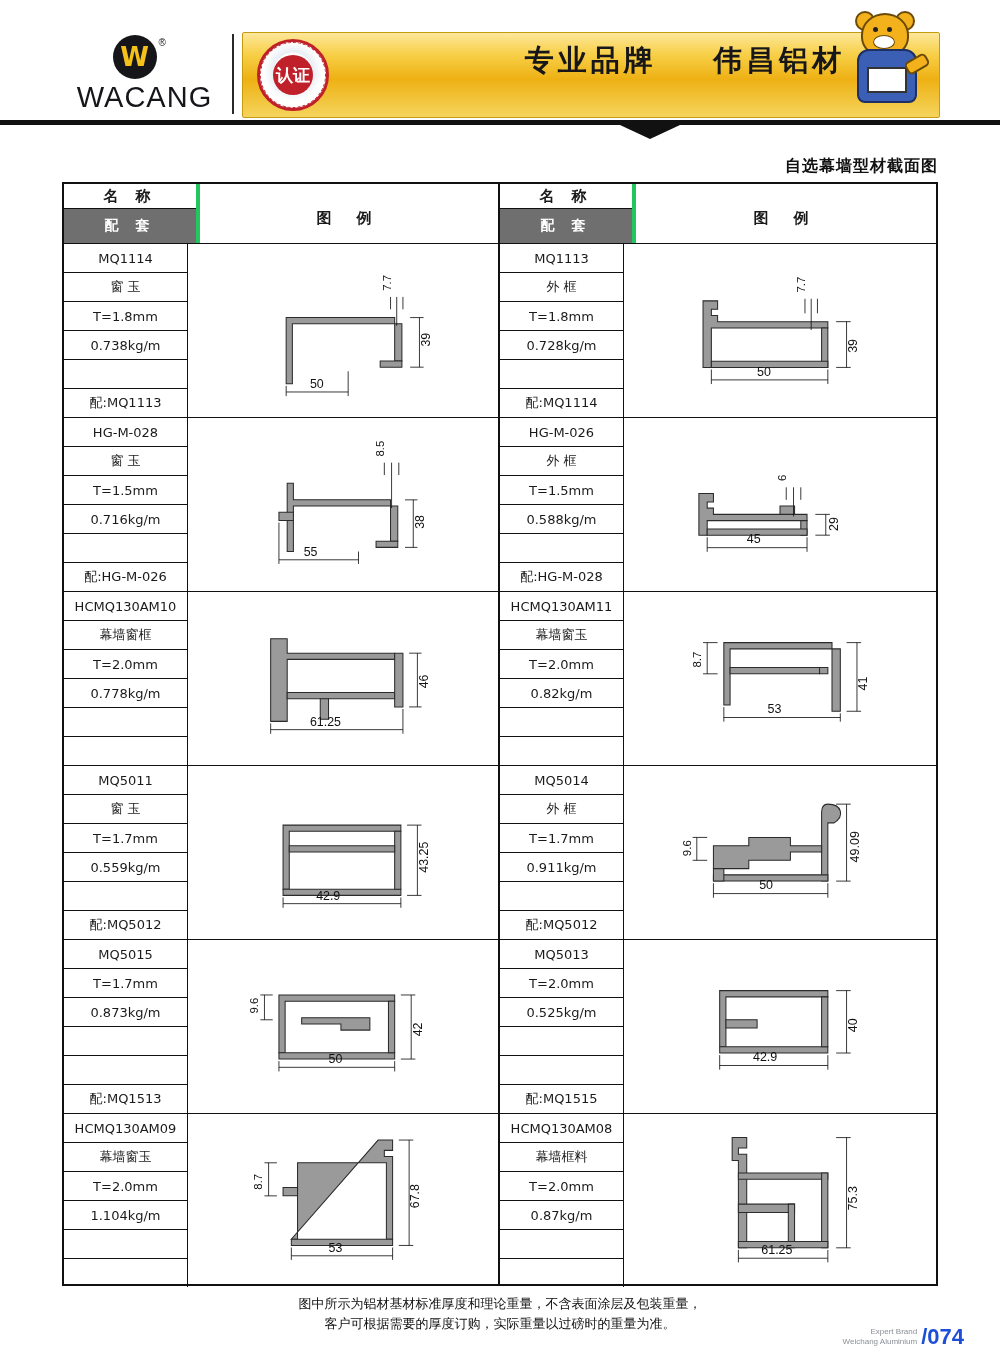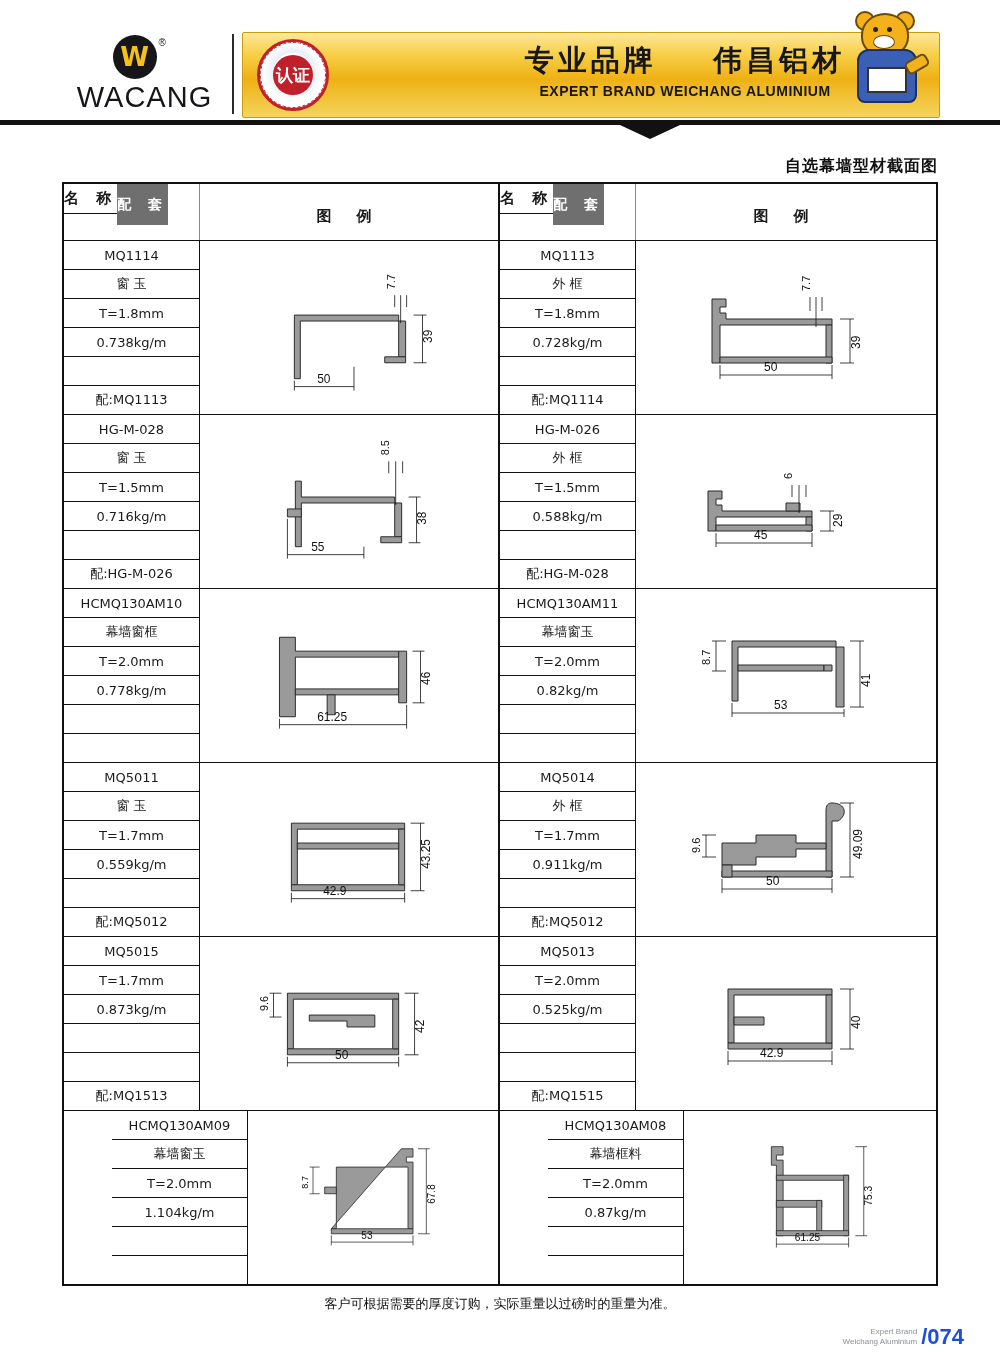--- a/index.html
+++ b/index.html
@@ -119,22 +119,22 @@
     display:flex;
   }
   .col{
     width:50%;box-sizing:border-box;display:flex;flex-direction:column;
   }
   .col.left{border-right:2px solid #111;}
   .hdr-row{
     display:flex;height:60px;box-sizing:border-box;border-bottom:1px solid #111;
   }
   .hdr-left{
-    width:136px;box-sizing:border-box;border-right:1px solid #22c55e;
-    display:flex;
+    width:136px;box-sizing:border-box;border-right:4px solid #22c55e;
+    display:flex;flex-direction:column;
   }
   .hdr-name{
     height:30px;box-sizing:border-box;border-bottom:1px solid #111;
     display:flex;align-items:center;justify-content:center;
     font-size:15px;font-weight:bold;letter-spacing:6px;
     font-family:"DejaVu Sans",sans-serif;
   }
   .hdr-set{
     height:41px;background:#6f6f6f;color:#fff;
     display:flex;align-items:center;justify-content:center;
@@ -143,23 +143,23 @@
   }
   .hdr-fig{
     flex:1;display:flex;align-items:center;justify-content:center;
     font-size:15px;font-weight:bold;letter-spacing:10px;
     font-family:"DejaVu Sans",sans-serif;
     margin-top:9px;
   }
   .prod-row{
     display:flex;flex:1;box-sizing:border-box;border-bottom:1px solid #111;
   }
-  .prod-row:last-child{border-bottom:none;padding-left:48px;}
+  .prod-row:last-child{border-bottom:none;}
   .spec{
-    width:136px;box-sizing:border-box;border-right:1px solid #111;
+    width:124px;box-sizing:border-box;border-right:1px solid #111;
     display:flex;flex-direction:column;
   }
   .spec div{
     flex:1;min-height:28px;
     display:flex;align-items:center;justify-content:center;
     border-bottom:1px solid #111;
     font-size:13px;
     font-family:"DejaVu Sans",sans-serif;
     text-align:center;
   }
@@ -207,21 +207,20 @@
     <div class="banner-seal">
       <div class="seal-ring-text"></div>
       <div class="inner">认证</div>
     </div>
     <div class="banner-main">
       <div class="cn">
         <span>专业品牌</span>
         &nbsp;&nbsp;
         <span>伟昌铝材</span>
       </div>
-      <div class="en">EXPERT BRAND WEICHANG ALUMINIUM</div>
     </div>
     <div class="mascot">
       <div class="ear-l"></div>
         <div class="ear-r"></div>
       <div class="head"></div>
       <div class="eye-l"></div>
         <div class="eye-r"></div>
       <div class="muzzle"></div>
       <div class="body"></div>
       <div class="book"></div>
@@ -659,20 +658,21 @@
           <text x="132" y="134" font-size="12" fill="#111">61.25</text>
           <text x="224" y="92" font-size="12" fill="#111" transform="rotate(-90 224 92)">75.3</text>
         </svg>
       </div>
     </div>
 
   </div>
 </div>
 
 <div class="footnote">
+  <div>图中所示为铝材基材标准厚度和理论重量，不含表面涂层及包装重量，</div>
   <div>客户可根据需要的厚度订购，实际重量以过磅时的重量为准。</div>
 </div>
 
 <div class="pagefoot">
   <div class="en">
     <div>Expert Brand</div>
     <div>Weichang Aluminium</div>
   </div>
   <div class="num">/074</div>
 </div>

